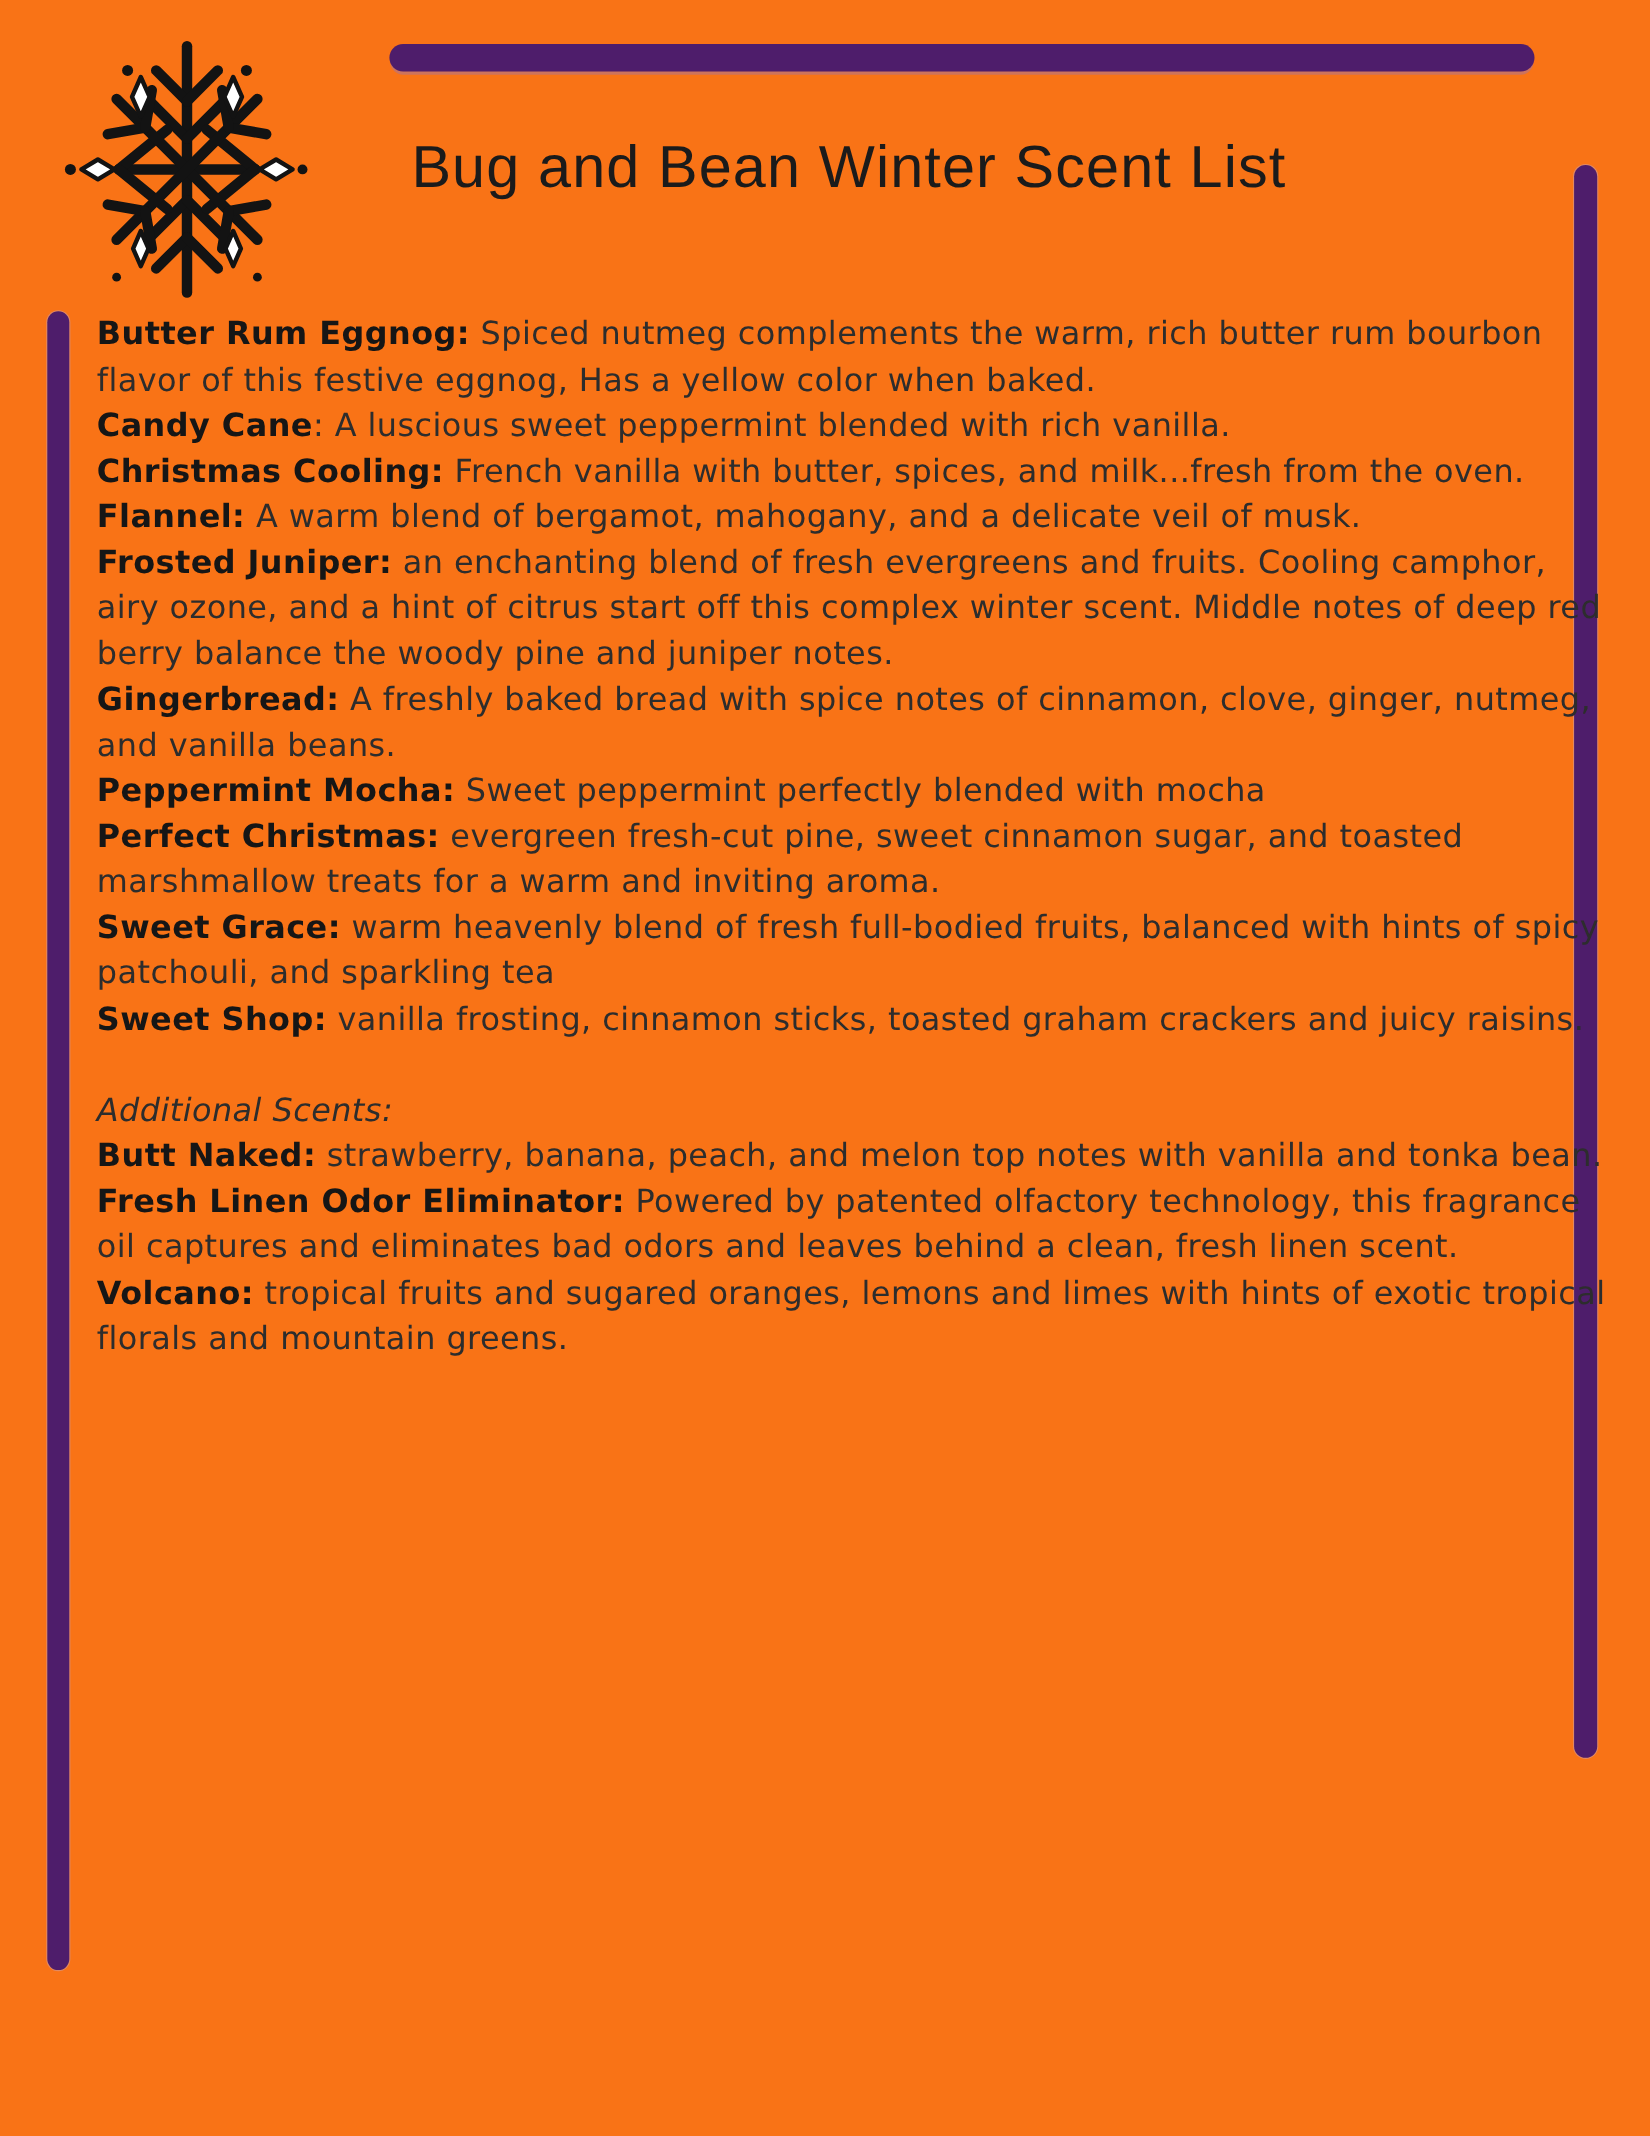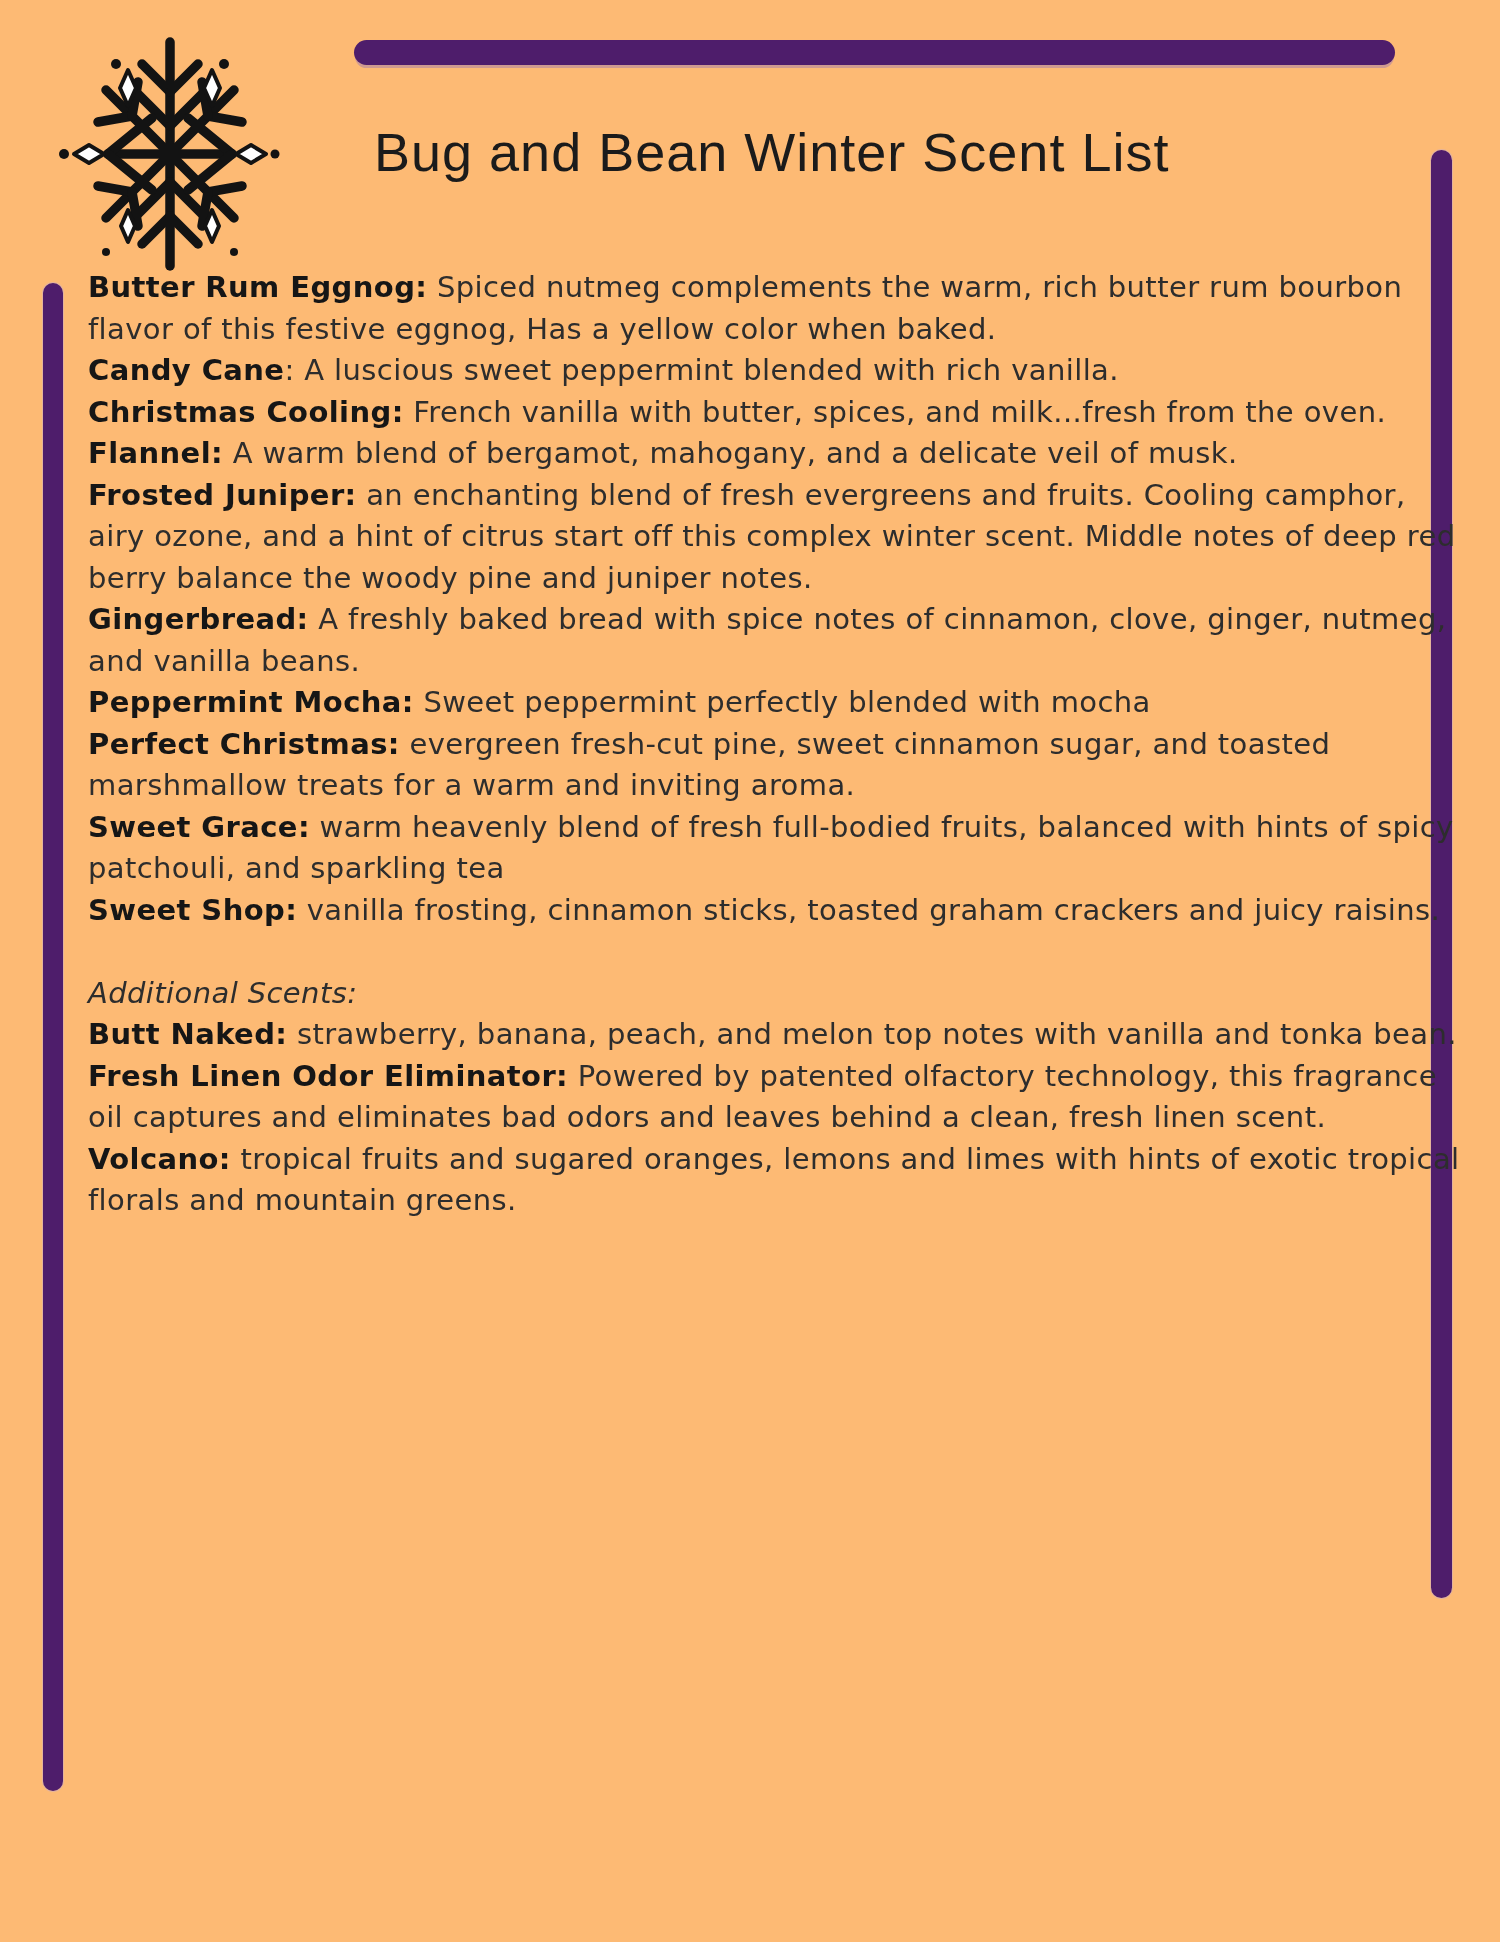--- a/index.html
+++ b/index.html
@@ -1,20 +1,20 @@
 <!DOCTYPE html>
 <html><head>
 <meta charset="utf-8">
 <style>
   html,body{margin:0;padding:0;background:#ffffff;}
   .page{
     position:relative;
     width:1500px;
     height:1942px;
-    background:#fdba74;
+    background:#f97316;
     overflow:hidden;
     font-family:"DejaVu Sans", sans-serif;
   }
   
   .top-bar{
     position:absolute;
     left:354px; top:40px;
     width:1041px; height:25px;
     background:#4e1d6b;
     border-radius:13px;
@@ -52,21 +52,21 @@
     font-weight:300;
     font-size:54px;
     line-height:1.05;
     letter-spacing:1px;
     color:#1b1b1b;
     white-space:nowrap;
   }
   
   .content{
     position:absolute;
-    left:88px; top:267px;
+    left:88px; top:283px;
     width:1372px;
     font-size:29px;
     line-height:41.5px;
     letter-spacing:0.4px;
     color:#2d2d2d;
   }
   .content p{margin:0;padding:0;}
   .content b{font-weight:bold;color:#161616;}
   .additional-heading{margin-top:41.5px !important;font-style:italic;}
 </style>

